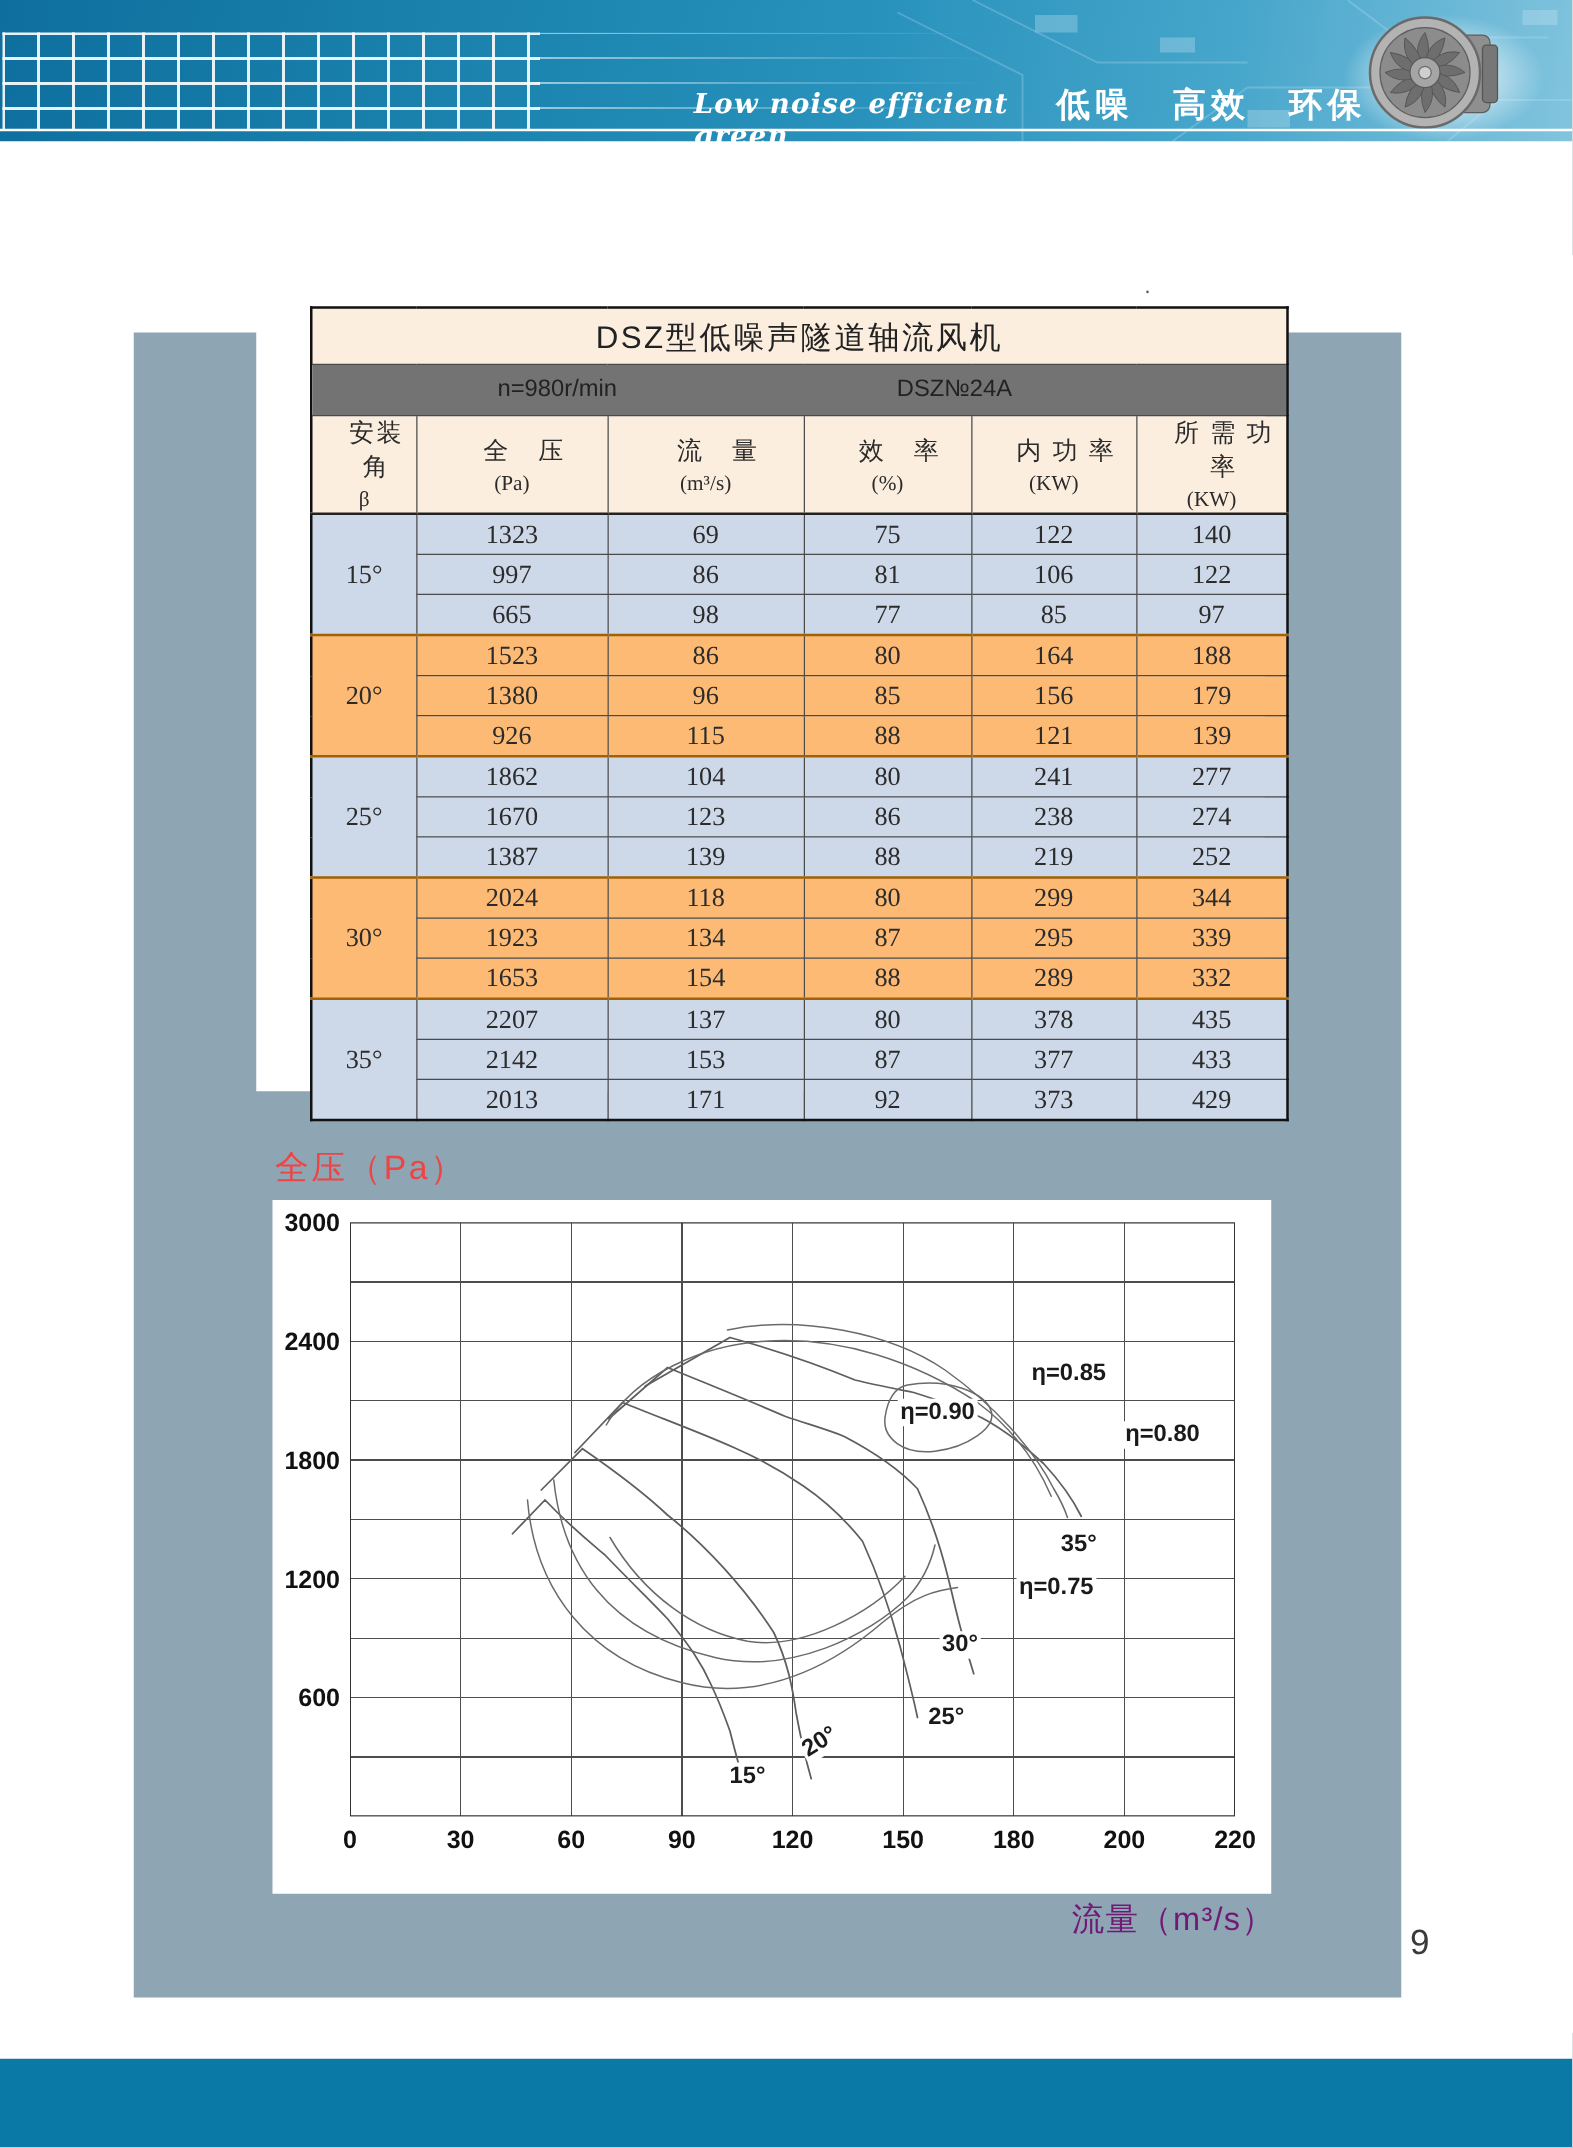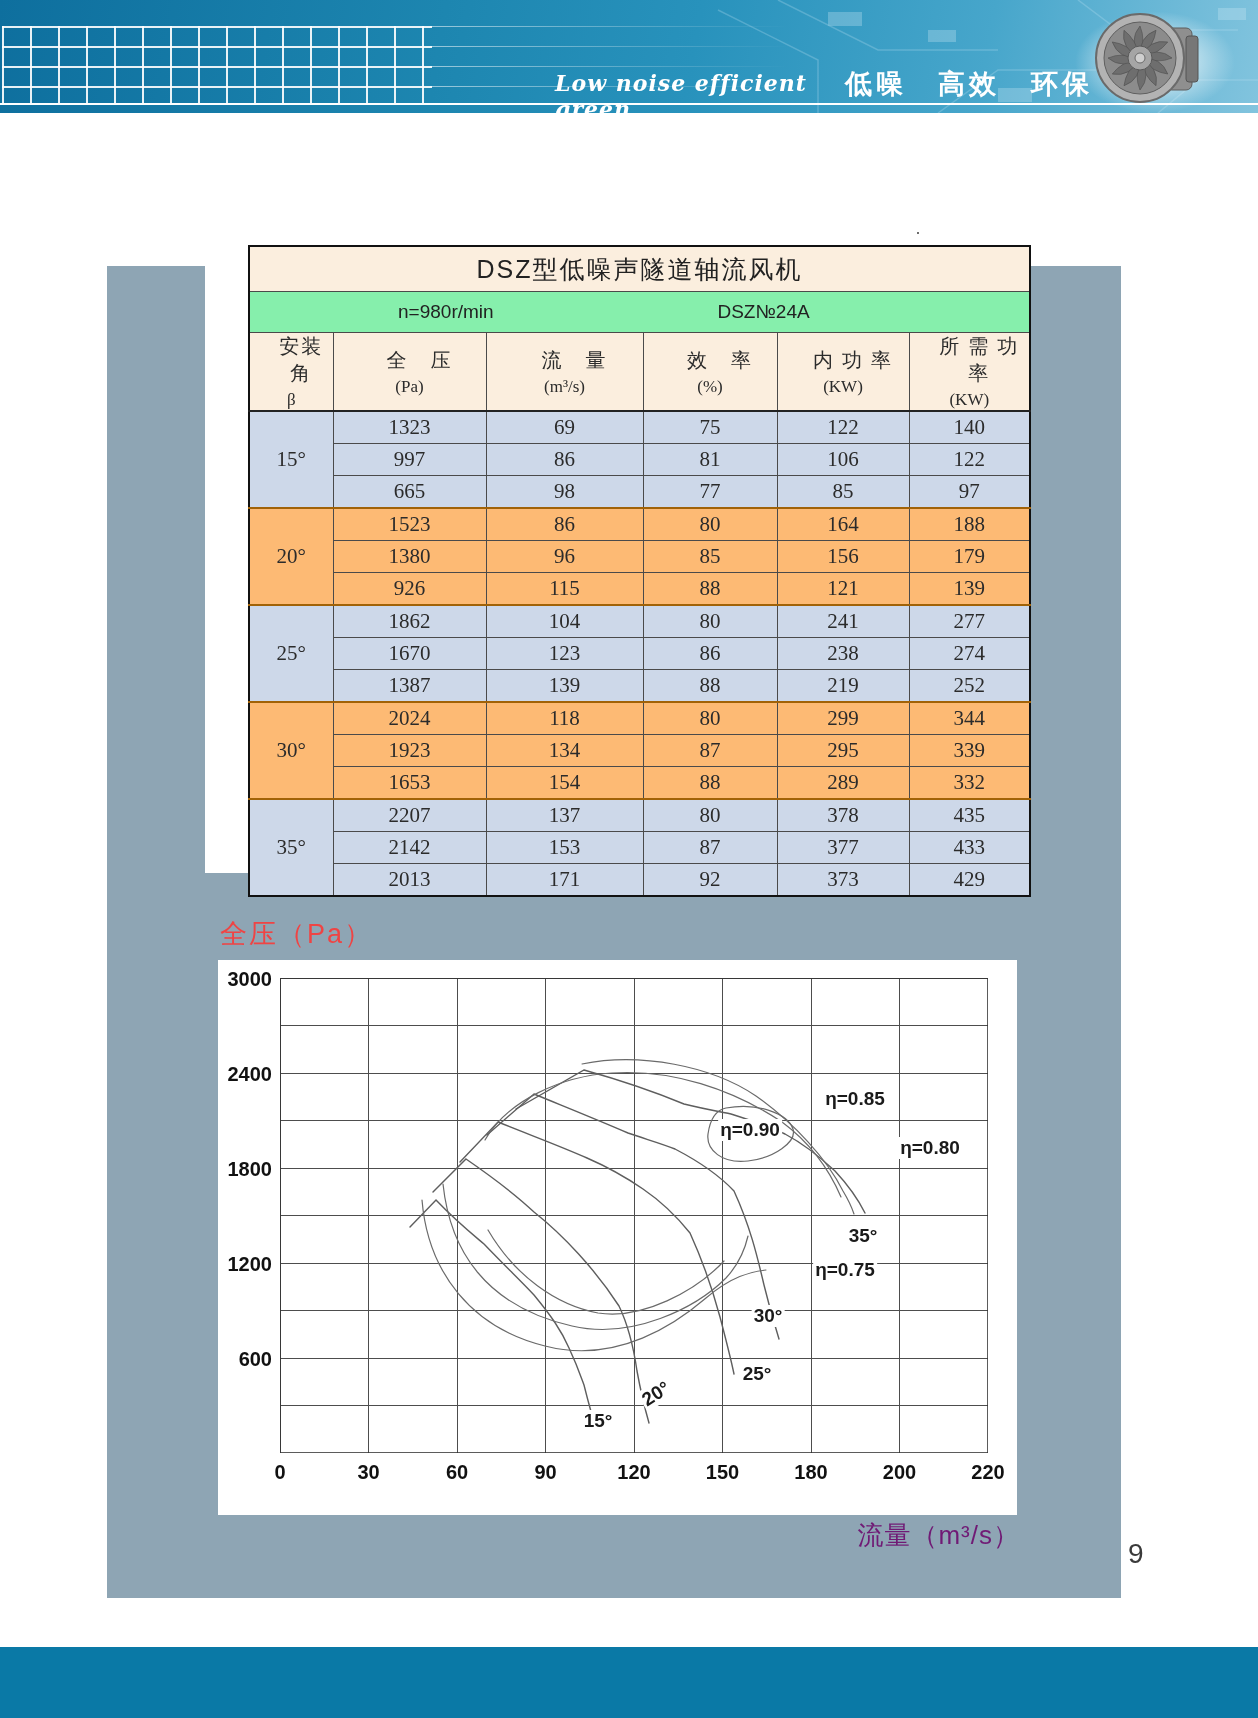--- a/index.html
+++ b/index.html
@@ -35,21 +35,21 @@
 
   
   .table-frame{position:absolute;left:205px;top:243px;width:807px;height:630px;background:#ffffff;}
   .dot-mark{position:absolute;left:915px;top:222px;color:#555;font-size:18px;}
   table.spec{position:absolute;left:13px;top:2px;width:781px;border-collapse:collapse;table-layout:fixed;
           font-family:"Liberation Serif", serif;color:#2b2b2b;margin-left:30px;}
   table.spec td, table.spec th{border:1px solid #4a4a4a;text-align:center;vertical-align:middle;padding:0;}
   table.spec{border:2px solid #111;}
   tr.t-title td{background:#fbeede;height:44px;font-size:25px;letter-spacing:2px;color:#222;
           font-family:"Liberation Sans", sans-serif;}
-  tr.t-sub td{background:#86efac;height:40px;position:relative;font-size:19px;color:#222;
+  tr.t-sub td{background:#737373;height:40px;position:relative;font-size:19px;color:#222;
           font-family:"Liberation Sans", sans-serif;}
   tr.t-sub .sub-left{position:absolute;left:19%;top:9px;}
   tr.t-sub .sub-right{position:absolute;left:60%;top:9px;}
   tr.t-head th{background:#fbeede;height:56px;font-weight:normal;font-size:20px;border-bottom:2px solid #222;}
   tr.t-head .h1{letter-spacing:2px;padding-left:20px;}
   tr.t-head .h2{font-size:17px;margin-top:3px;}
   td.num{height:31px;font-size:21px;}
   td.angle{font-size:21px;}
   tr.grp-start td{border-top:2px solid #a16207;}
   .g-blue td{background:#cdd8e9;}

